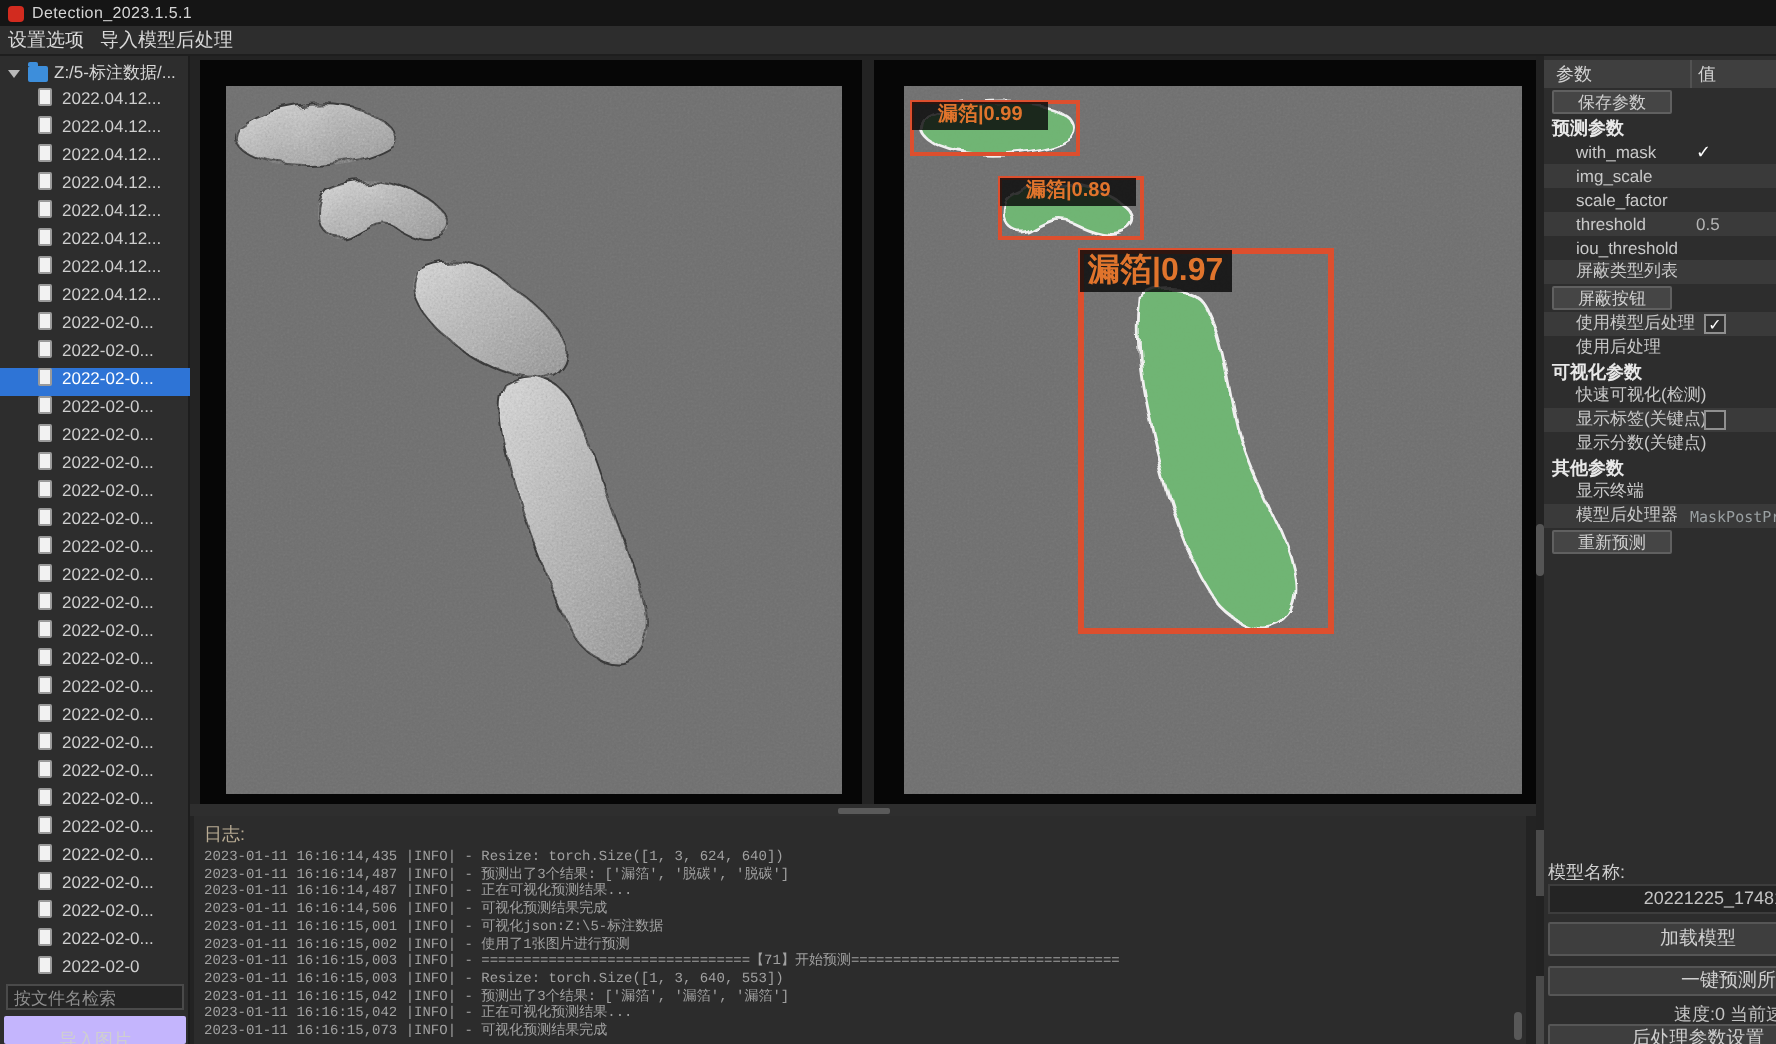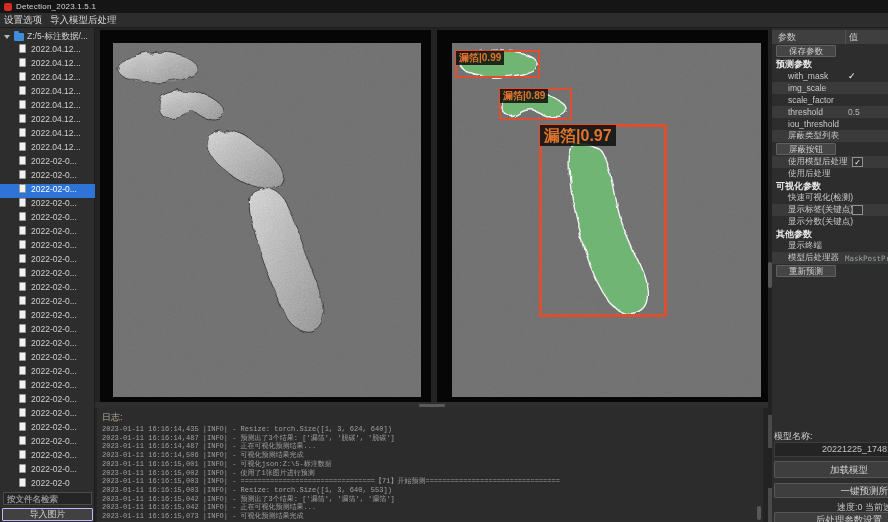--- a/index.html
+++ b/index.html
@@ -24,35 +24,35 @@
   .arrow-down { width:0; height:0; margin-left:4px; border-left:3.5px solid transparent; border-right:3.5px solid transparent; border-top:4px solid #b9b9b9; }
   .folder-icon { width:10px; height:8px; margin-left:4px; background:#3d8edb; border-radius:1px; position:relative; flex:0 0 auto; }
   .folder-icon::before { content:""; position:absolute; left:0; top:-2px; width:5px; height:2px; background:#3d8edb; border-radius:1px 1px 0 0; }
   .tree-root-label { font-size:8.5px; color:#d6d6d6; margin-left:3px; white-space:nowrap; }
   .files { position:absolute; left:0; top:16px; width:95px; height:448px; overflow:hidden; }
   .file-row { height:14px; display:flex; align-items:flex-start; overflow:hidden; }
   .file-row.selected { background:#2e74d6; }
   .file-row.selected .file-label { color:#ffffff; }
   .file-icon { width:7px; height:9px; margin-left:19px; background:#f2f2f2; border:1px solid #9a9a9a; border-radius:1px; flex:0 0 auto; }
   .file-label { font-size:8.5px; color:#cfcfcf; margin-left:5px; white-space:nowrap; }
-  .search-input { position:absolute; left:3px; top:464px; width:89px; height:13px; background:#252525; border:1px solid #4a4a4a; color:#bdbdbd; font-size:8.5px; font-family:"Liberation Sans",sans-serif; padding:0 3px;font-weight:bold; }
+  .search-input { position:absolute; left:3px; top:464px; width:89px; height:13px; background:#252525; border:1px solid #4a4a4a; color:#bdbdbd; font-size:8.5px; font-family:"Liberation Sans",sans-serif; padding:0 3px; }
   .search-input::placeholder { color:#8f8f8f; }
-  .import-btn { position:absolute; left:2px; top:480px; width:91px; height:13px; background:#414141; border:1px solid #c4b5fd; color:#cfcfcf; font-size:9px; text-align:center; line-height:11px; border-radius:1px; cursor:default; }
+  .import-btn { position:absolute; left:2px; top:480px; width:91px; height:13px; background:#414141; border:7px solid #c4b5fd; color:#cfcfcf; font-size:9px; text-align:center; line-height:11px; border-radius:1px; cursor:default; }
 
   
   .center { left:95px; top:28px; width:673px; height:494px; background:#232323; }
   .img-panel { position:absolute; top:2px; width:331px; height:372px; background:#060606; }
   .panel-left { left:5px; }
   .panel-right { left:342px; }
   .img-canvas { position:absolute; left:13px; top:13px; }
   .panel-right .img-canvas { left:15px; }
 
   .det-box { position:absolute; border:2px solid #dd4f2e; }
   .det-box.big { border-width:3px; }
-  .det-label { position:absolute; background:rgba(8,8,8,0.82); color:#e0742c; font-size:10px; line-height:14px; padding:0 3px; white-space:nowrap; font-weight:bold; }
+  .det-label { position:absolute; background:rgba(8,8,8,0.82); color:#e0742c; font-size:10px; line-height:14px; padding:0 13px; white-space:nowrap; font-weight:bold; }
   .det-label.big { font-size:16px; line-height:21px; padding:0 4px; }
 
   .splitter { left:0; top:374px; width:673px; height:6px; background:#2e2e2e; }
   .splitter-handle { position:absolute; left:324px; top:1.5px; width:26px; height:3px; background:#5a5a5a; border-radius:1px; }
 
   .log-area { left:2px; top:380px; width:666px; height:114px; background:#2c2c2c; overflow:hidden; }
   .log-title { position:absolute; left:5px; top:3px; font-size:9px; color:#b9ac94; }
   .log-lines { position:absolute; left:5px; top:17px; width:655px; }
   .log-line { font-family:Liberation Mono, monospace; font-size:7px; line-height:8.7px; color:#a0a0a0; white-space:nowrap; }
   .log-scroll-handle { position:absolute; right:2px; bottom:2px; width:4px; height:14px; background:#585858; border-radius:2px; }

